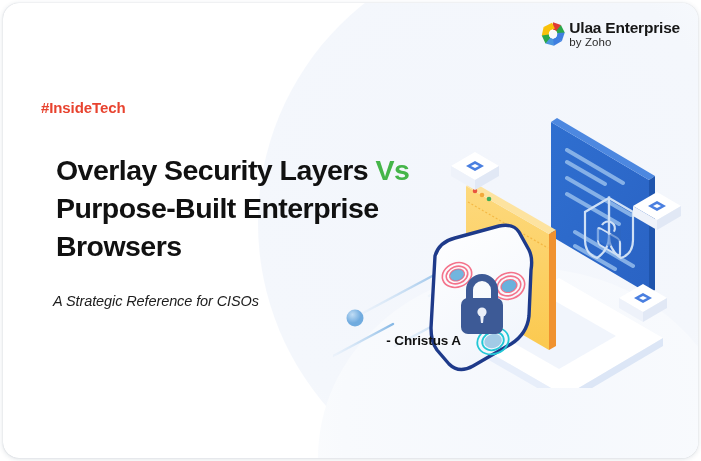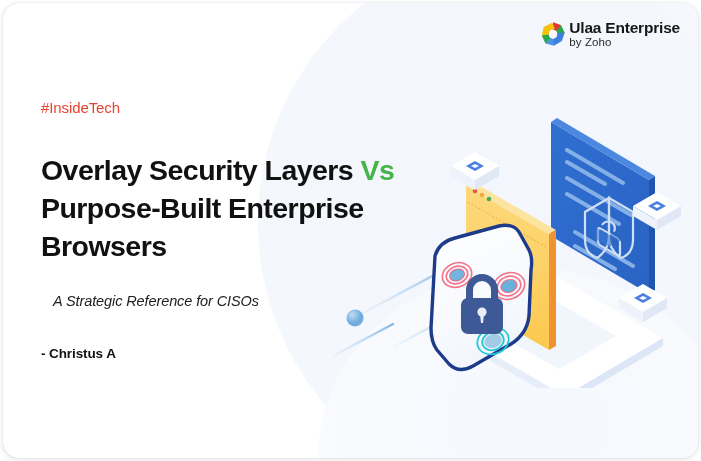--- a/index.html
+++ b/index.html
@@ -77,47 +77,48 @@
   
   .copy {
     position: absolute;
     left: 38px;
     top: 96px;
     width: 420px;
     z-index: 4;
   }
   .kicker {
     font-size: 15px;
-    font-weight: normal;
+    font-weight: bold;
     color: #e8432f;
     letter-spacing: -0.1px;
     margin: 0 0 36px 0;
   }
   .headline {
     font-size: 28.5px;
     font-weight: bold;
     color: #111111;
     line-height: 1.33;
     letter-spacing: -0.55px;
-    margin: 0;
+    margin: 15px;
   }
   .headline .accent { color: #45b549; }
   .subtitle {
     font-size: 14.5px;
     font-style: italic;
     color: #1d1d1d;
     margin: 27px 0 0 12px;
     letter-spacing: -0.1px;
   }
   .byline {
     font-size: 13.5px;
     font-weight: bold;
     color: #111111;
-    margin: 37px 0 0 0;
+    margin: 24px 0 0 0;
     letter-spacing: -0.1px;
+    text-align: right;
   }
 
   
   .illus {
     position: absolute;
     left: 330px;
     top: 95px;
     width: 370px;
     height: 290px;
     z-index: 3;

